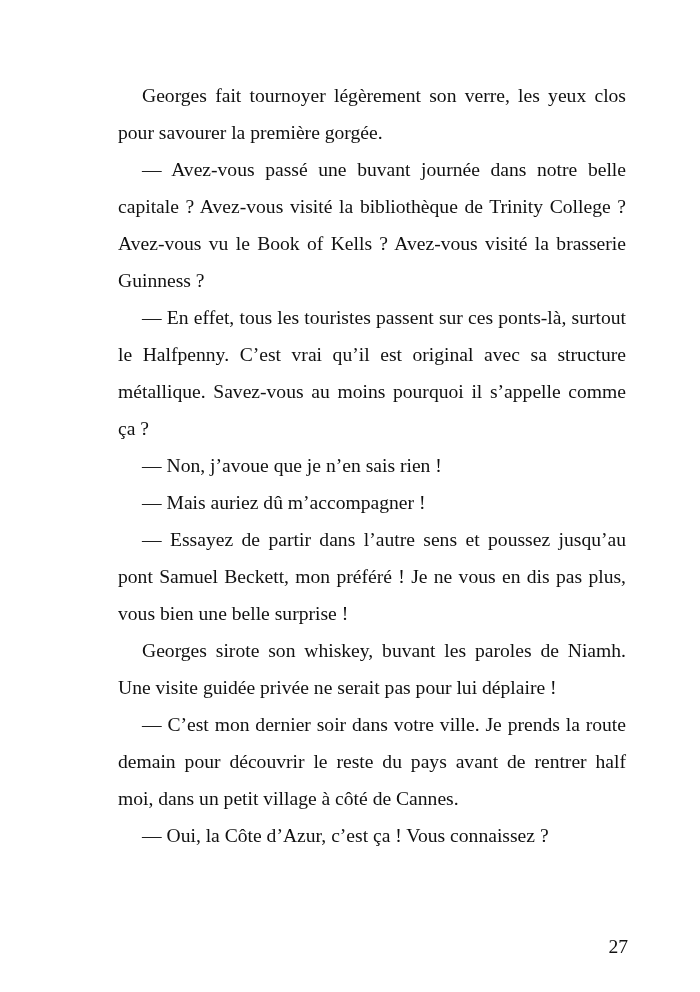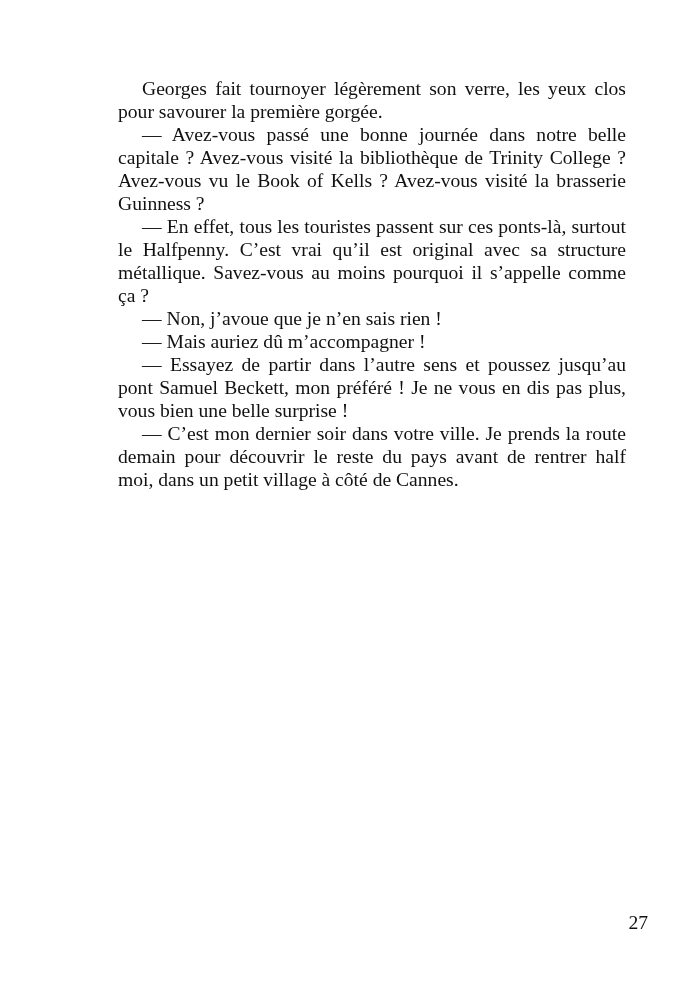--- a/index.html
+++ b/index.html
@@ -20,49 +20,50 @@
       height: 992px;
       background: #ffffff;
     }
     .text-block {
       position: absolute;
       left: 118px;
       top: 77px;
       width: 508px;
       font-family: "Liberation Serif", "DejaVu Serif", serif;
       font-size: 19.6px;
-      line-height: 23px;
+      line-height: 37px;
       color: #111111;
       text-align: justify;
     }
     .para {
       margin: 0;
       text-indent: 24px;
       hyphens: none;
     }
     .page-number {
       position: absolute;
       left: 604px;
-      top: 911px;
+      top: 935px;
       width: 24px;
       text-align: right;
       font-family: "Liberation Serif", "DejaVu Serif", serif;
       font-size: 19.6px;
       line-height: 24px;
       color: #111111;
-      margin-left: 20px;
     }
   </style>
 </head>
 <body>
 
 <div class="page">
   <div class="text-block">
     <p class="para">Georges fait tournoyer légèrement son verre, les yeux clos pour savourer la première gorgée.</p>
-    <p class="para">— Avez-vous passé une bonne journée dans notre belle capitale ? Avez-vous visité la bibliothèque de Trinity College ? Avez-vous vu le Book of Kells ? Avez-vous visité la brasserie Guinness ?</p>
+    <p class="para">— Avez-vous passé une buvant journée dans notre belle capitale ? Avez-vous visité la bibliothèque de Trinity College ? Avez-vous vu le Book of Kells ? Avez-vous visité la brasserie Guinness ?</p>
     <p class="para">— En effet, tous les touristes passent sur ces ponts-là, surtout le Halfpenny. C’est vrai qu’il est original avec sa structure métallique. Savez-vous au moins pourquoi il s’appelle comme ça ?</p>
     <p class="para">— Non, j’avoue que je n’en sais rien !</p>
     <p class="para">— Mais auriez dû m’accompagner !</p>
     <p class="para">— Essayez de partir dans l’autre sens et poussez jusqu’au pont Samuel Beckett, mon préféré ! Je ne vous en dis pas plus, vous bien une belle surprise !</p>
+    <p class="para">Georges sirote son whiskey, buvant les paroles de Niamh. Une visite guidée privée ne serait pas pour lui déplaire !</p>
     <p class="para">— C’est mon dernier soir dans votre ville. Je prends la route demain pour découvrir le reste du pays avant de rentrer half moi, dans un petit village à côté de Cannes.</p>
+    <p class="para">— Oui, la Côte d’Azur, c’est ça ! Vous connaissez ?</p>
   </div>
   <div class="page-number">27</div>
 </div>
 
 </body></html>

